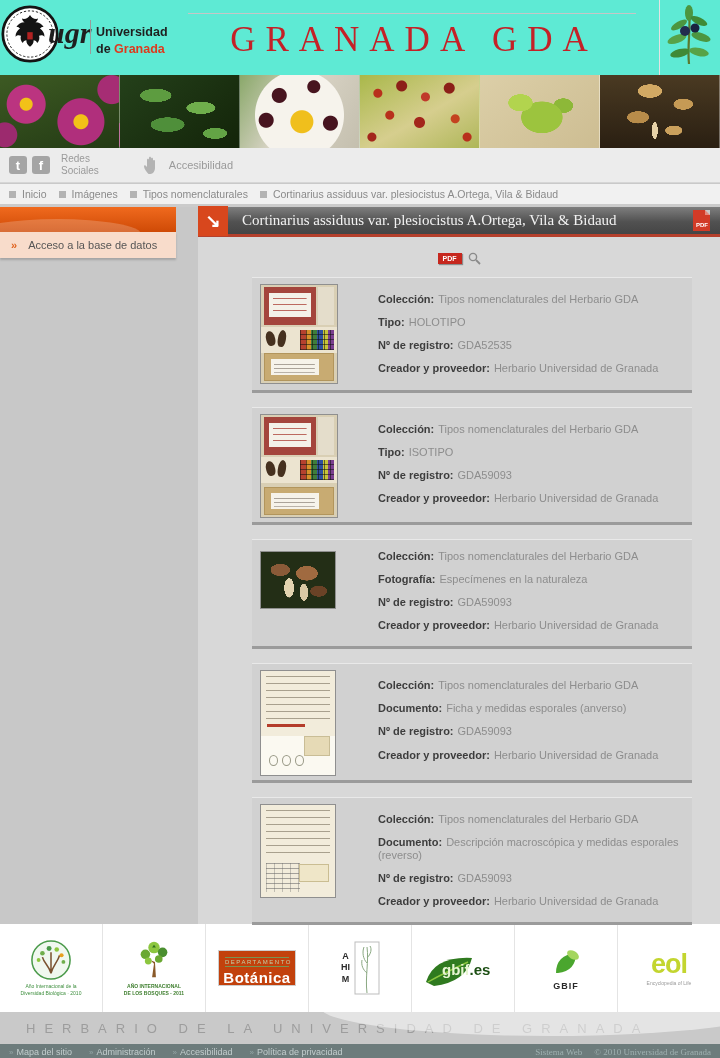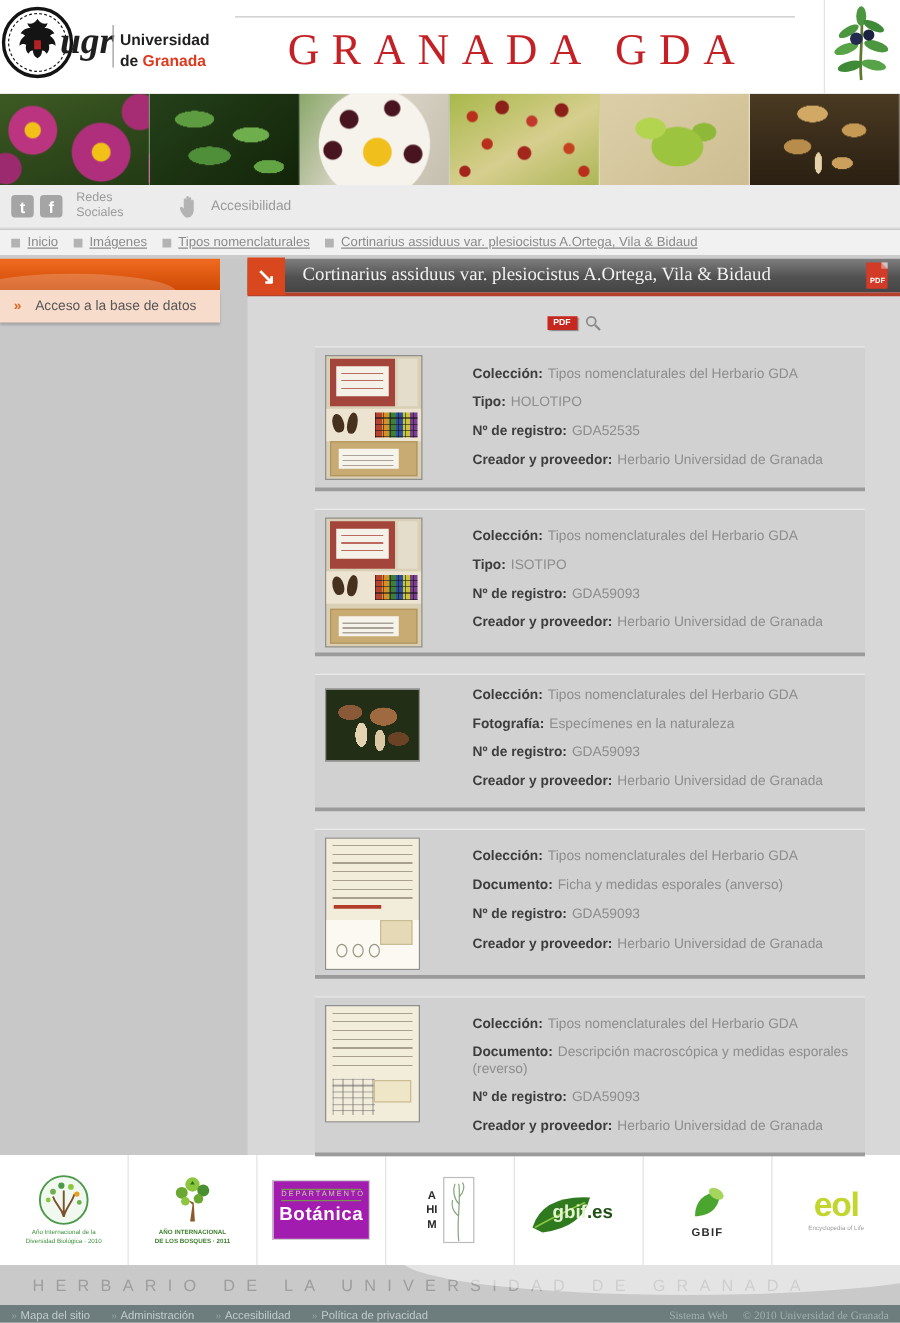--- a/index.html
+++ b/index.html
@@ -1,20 +1,20 @@
 <!DOCTYPE html>
 <html><head>
 <meta charset="utf-8">
 <style>
   html,body{margin:0;padding:0;background:#9e9e9e;}
   *{box-sizing:border-box;}
   .page{width:720px;height:1058px;margin:0 auto;background:#cbcbcb;font-family:"Liberation Sans",sans-serif;position:relative;overflow:hidden;}
 
   
-  .hdr{height:75px;background:#ffffff;position:relative;}
+  .hdr{height:75px;background:#5eead4;position:relative;}
   .crest{position:absolute;left:1px;top:5px;width:58px;height:58px;}
   .ugr-script{position:absolute;left:48px;top:16px;font:bold italic 30px "Liberation Serif",serif;color:#1f1f1f;}
   .hdr-div{position:absolute;left:90px;top:20px;width:1px;height:34px;background:#9a9a9a;}
   .uni-name{position:absolute;left:96px;top:24px;font-size:12.5px;font-weight:bold;color:#1f1f1f;line-height:1.35;}
   .uni-name em{font-style:normal;color:#dd3a1e;}
   .site-line{position:absolute;left:188px;top:13px;width:448px;height:1px;background:#c6c6c6;}
   .site-title{position:absolute;left:188px;top:20px;width:452px;text-align:center;font-family:"Liberation Serif",serif;font-size:35px;color:#c42127;letter-spacing:10px;white-space:nowrap;}
   .hdr-right-div{position:absolute;left:659px;top:0;width:1px;height:75px;background:#e3e3e3;}
   .olive{position:absolute;right:7px;top:4px;width:48px;height:64px;}
 
@@ -69,21 +69,21 @@
 
   
   .social{height:35px;background:#ececec;border-bottom:1px solid #d6d6d6;display:flex;align-items:center;padding-left:9px;}
   .sq-icon{width:18px;height:18px;border-radius:3px;background:#a5a5a5;color:#fff;font-weight:bold;font-size:13px;display:flex;align-items:center;justify-content:center;margin-right:5px;}
   .soc-label{font-size:10px;color:#9a9a9a;line-height:1.2;margin-left:6px;}
   .hand{margin-left:42px;width:20px;height:20px;}
   .acc-label{font-size:11px;color:#9a9a9a;margin-left:8px;}
 
   
   .crumbs{height:21px;background:#f1f1f1;border-top:1px solid #c9c9c9;display:flex;align-items:center;padding-left:9px;font-size:10.5px;color:#8a8a8a;}
-  .crumb{display:flex;align-items:center;margin-right:12px;white-space:nowrap;text-decoration:underline;}
+  .crumb{display:flex;align-items:center;margin-right:12px;white-space:nowrap;}
   .crumb .sqm{width:7px;height:7px;background:#b3b3b3;display:inline-block;margin-right:6px;}
 
   
   .content{height:717px;background:#c8c8c8;position:relative;}
   .sidebar{position:absolute;left:0;top:0;width:176px;}
   .side-head{height:25px;background:linear-gradient(#f06a1e,#cf4a06);position:relative;overflow:hidden;}
   .side-head::after{content:'';position:absolute;left:-15%;top:48%;width:95%;height:120%;background:rgba(255,255,255,.20);border-radius:50% 50% 0 0;}
   .side-link{height:26px;background:#f8dccb;display:flex;align-items:center;padding-left:11px;font-size:11px;color:#565656;box-shadow:0 2px 2px rgba(0,0,0,.18);cursor:pointer;}
   .side-link .arr{color:#e0621f;font-weight:bold;margin-right:11px;font-size:11px;}
 
@@ -153,21 +153,21 @@
     repeating-linear-gradient(180deg,rgba(100,100,100,.55) 0 1px,transparent 1px 5px),
     repeating-linear-gradient(90deg,rgba(100,100,100,.35) 0 1px,transparent 1px 8px);}
   .d-card2{position:absolute;right:6px;bottom:16%;width:30px;height:18px;background:#efe6c8;border:1px solid #cabd92;}
 
   
   .logo-strip{height:88px;background:#fff;display:flex;align-items:stretch;}
   .logo-cell{flex:1;display:flex;flex-direction:column;align-items:center;justify-content:center;border-right:1px solid #e4e4e4;cursor:pointer;padding:2px;}
   .logo-cell:last-child{border-right:none;}
   .cap{font-size:5px;color:#3f8f3f;line-height:1.4;text-align:center;margin-top:2px;}
   .cap.b{font-weight:bold;color:#3f7f2f;}
-  .bot-box{width:78px;height:48px;background:#a21caf;border:1px solid #cfcfcf;text-align:center;}
+  .bot-box{width:78px;height:36px;background:#c2410c;border:1px solid #cfcfcf;text-align:center;}
   .bot-dep{font-size:6px;color:#c2d0a8;letter-spacing:1.5px;margin:6px 6px 2px;border-top:1px solid #7a9452;border-bottom:1px solid #7a9452;padding:1px 0;}
   .bot-name{font-size:15px;font-weight:bold;color:#fff;letter-spacing:.5px;}
   .ahim-wrap{display:flex;align-items:center;gap:3px;}
   .ahim-letters{width:10px;font-size:9px;font-weight:bold;color:#2a2a2a;word-break:break-all;line-height:1.25;text-align:center;}
   .anthos-txt{font-family:"Liberation Serif",serif;font-style:italic;font-size:24px;color:#2e8b80;}
   .gbifes{position:relative;width:82px;height:44px;}
   .gbifes .leaf{position:absolute;left:0;top:4px;}
   .gbifes .txt{position:absolute;left:20px;top:15px;font-size:15px;font-weight:bold;}
   .gbifes .g1{color:#e7f5d2;}
   .gbifes .g2{color:#1d4f14;}

